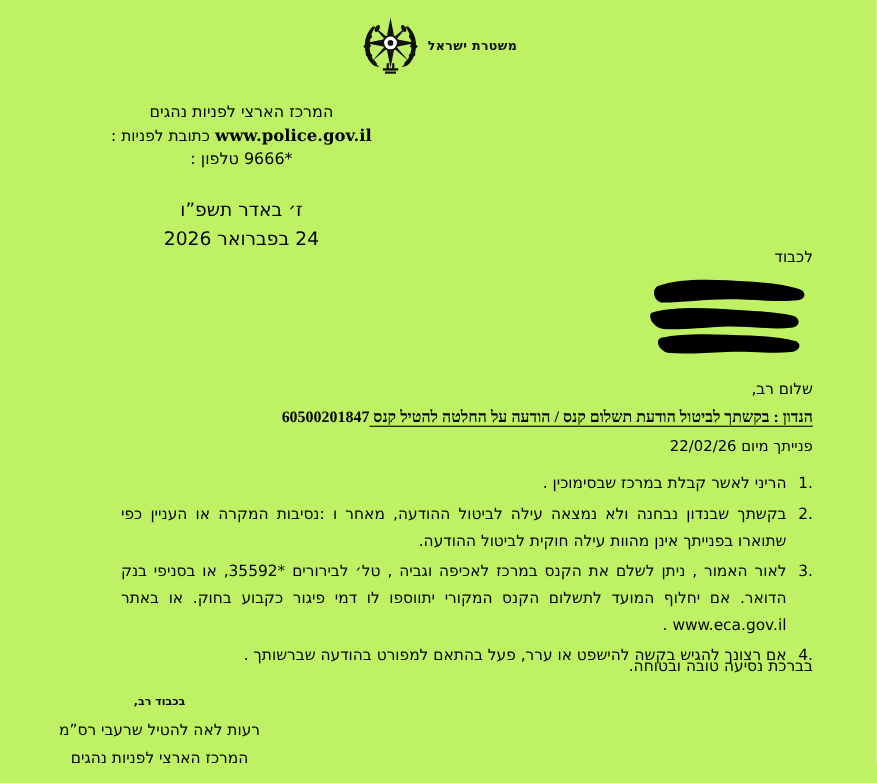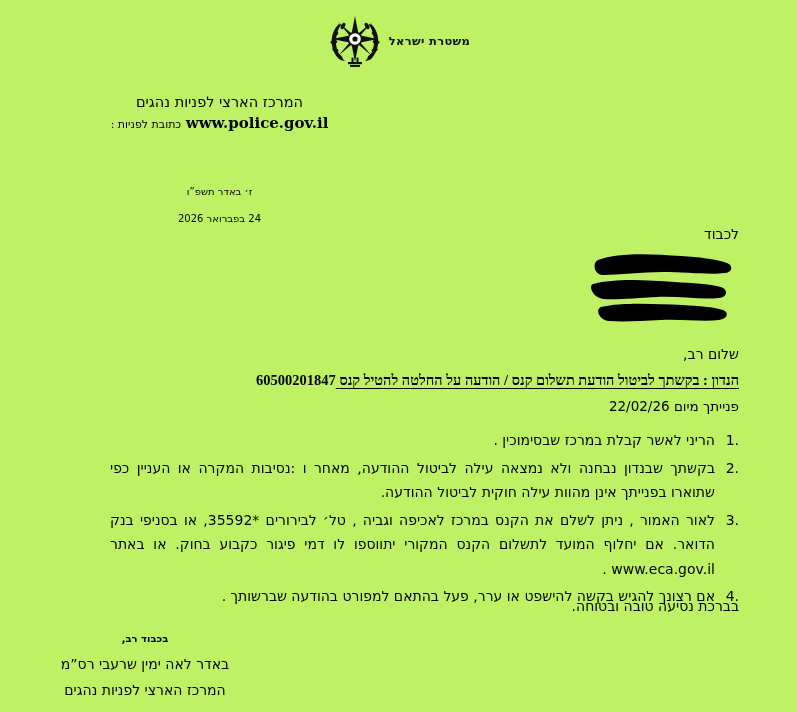--- a/index.html
+++ b/index.html
@@ -62,33 +62,33 @@
     line-height: 18px;
   }
   .hdr-url {
     font-family: "DejaVu Serif", "Liberation Serif", serif;
     font-weight: 700;
     font-size: 15px;
     direction: ltr;
     unicode-bidi: embed;
     display: inline-block;
   }
-  .hdr-lbl { font-size: 11px; text-align: center; }
+  .hdr-lbl { font-size: 14px; text-align: center; }
 
   
   .date-block {
     position: absolute;
     top: 178px;
     right: 455px;
     width: 245px;
     text-align: center;
     direction: rtl;
   }
   .date-line {
-    font-size: 10px;
+    font-size: 17px;
     line-height: 27px;
     white-space: nowrap;
   }
 
   
   .addressee-label {
     position: absolute;
     top: 226px;
     right: 58px;
     font-size: 14px;
@@ -249,20 +249,24 @@
       </svg>
     </span>
   </div>
 
   <div class="header-block">
     <div class="hdr-line">המרכז הארצי לפניות נהגים</div>
     <div class="hdr-line">
       <span class="hdr-url">www.police.gov.il</span>
       <span class="hdr-lbl">כתובת לפניות :</span>
     </div>
+    <div class="hdr-line">
+      <span>*9666</span>
+      <span>טלפון :</span>
+    </div>
   </div>
 
   <div class="date-block">
     <div class="date-line">ז׳ באדר תשפ”ו</div>
     <div class="date-line">24 בפברואר 2026</div>
   </div>
 
   <div class="addressee-label">לכבוד</div>
   <div class="redaction-wrap">
     <svg class="redaction-svg" width="150" height="80" viewBox="0 0 150 80" aria-hidden="true">
@@ -311,17 +315,17 @@
       <span class="li-marker">4.</span>
       <span class="li-body">אם רצונך להגיש בקשה להישפט או ערר, פעל בהתאם למפורט בהודעה שברשותך .</span>
     </div>
 
   </div>
 
   <div class="closing-wish">בברכת נסיעה טובה ובטוחה.</div>
 
   <div class="sign-block">
     <div class="sign-regards">בכבוד רב,</div>
-    <div class="sign-name">באדר לאה ימין שרעבי רס”מ</div>
+    <div class="sign-name">רעות לאה להטיל שרעבי רס”מ</div>
     <div class="sign-unit">המרכז הארצי לפניות נהגים</div>
   </div>
 
 </div>
 
 </body></html>

